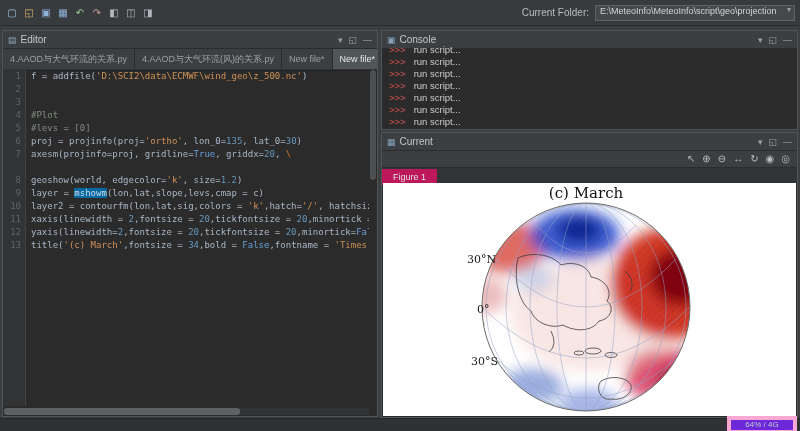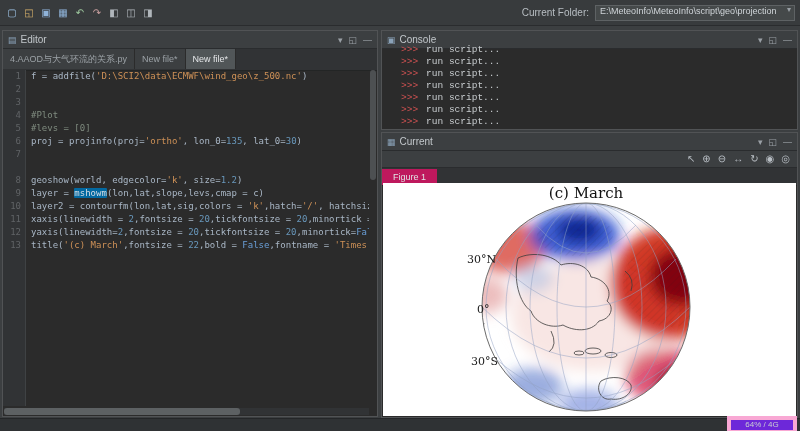--- a/index.html
+++ b/index.html
@@ -43,21 +43,21 @@
   .com{color:#7f8b7f}.esc{color:#cc7832}
   .sel{background:#0369a1;color:#d4dde5;border-radius:1px}
   .vscroll{position:absolute;top:39px;right:1px;width:6px;bottom:10px}
   .vthumb{width:6px;height:110px;background:#4d5052;border-radius:3px}
   .hscroll{position:absolute;left:1px;right:8px;bottom:1px;height:7px;background:#313335}
   .hthumb{height:7px;width:236px;background:#5d6163;border-radius:3px}
 
   
   .console-panel{left:381px;top:30px;width:417px;height:100px}
   #console-lines{position:absolute;top:17px;left:0;right:0;bottom:0;overflow:hidden;
-                 font-family:Liberation Mono, monospace;font-size:9.5px;padding:0 19px;margin-top:-4px}
+                 font-family:Liberation Sans, sans-serif;font-size:9.5px;padding:0 7px;margin-top:-4px}
   .con-line{height:12px;line-height:12px;white-space:pre}
   .con-prompt{color:var(--console-prompt,#d25252);margin-right:8px}
   .con-text{color:#c8cccf}
 
   
   .figures-panel{left:381px;top:132px;width:417px;height:286px}
   .fig-toolbar{height:16px;background:#3c3f41;display:flex;justify-content:flex-end;align-items:center;
                gap:7px;padding:0 7px;border-bottom:1px solid #2a2c2e}
   .fig-tool{color:#b8bec4;font-size:10px;line-height:12px}
   .fig-tabrow{height:17px;background:#313335;display:flex;align-items:flex-end;border-bottom:1px solid #232525}
@@ -103,39 +103,40 @@
       <span class="ph-icon">▤</span>
       <span class="ph-title">Editor</span>
       <span class="panel-icons">
           <span class="pw-icon">▾</span>
           <span class="pw-icon">◱</span>
           <span class="pw-icon">—</span>
         </span>
     </div>
     <div class="tabstrip" id="editor-tabs">
         <div class="etab">4.AAOD与大气环流的关系.py</div>
+        <div class="etab">4.AAOD与大气环流(风)的关系.py</div>
         <div class="etab">New file*</div>
         <div class="etab active">New file*</div>
       </div>
     <div class="gutter-bg"></div>
     <div class="code" id="code">
         <div class="cl"><span class="ln">1</span><span class="lc"><span class="pln">f = addfile(</span><span class="str">'D:\SCI2\data\ECMWF\wind_geo\z_500.nc'</span><span class="pln">)</span></span></div>
         <div class="cl"><span class="ln">2</span></div>
         <div class="cl"><span class="ln">3</span><span class="lc"></span></div>
         <div class="cl"><span class="ln">4</span><span class="lc"><span class="com">#Plot</span></span></div>
         <div class="cl"><span class="ln">5</span><span class="lc"><span class="com">#levs = [0]</span></span></div>
         <div class="cl"><span class="ln">6</span><span class="lc"><span class="pln">proj = projinfo(proj=</span><span class="str">'ortho'</span><span class="pln">, lon_0=</span><span class="num">135</span><span class="pln">, lat_0=</span><span class="num">30</span><span class="pln">)</span></span></div>
-        <div class="cl"><span class="ln">7</span></div>
+        <div class="cl"><span class="ln">7</span><span class="lc"><span class="pln">axesm(projinfo=proj, gridline=</span><span class="kw">True</span><span class="pln">, griddx=</span><span class="num">20</span><span class="pln">, </span><span class="esc">\</span></span></div>
         <div class="cl"><span class="ln"></span></div>
         <div class="cl"><span class="ln">8</span><span class="lc"><span class="pln">geoshow(world, edgecolor=</span><span class="str">'k'</span><span class="pln">, size=</span><span class="num">1.2</span><span class="pln">)</span></span></div>
         <div class="cl"><span class="ln">9</span><span class="lc"><span class="pln">layer = </span><span class="sel">mshowm</span><span class="pln">(lon,lat,slope,levs,cmap = c)</span></span></div>
         <div class="cl"><span class="ln">10</span><span class="lc"><span class="pln">layer2 = contourfm(lon,lat,sig,colors = </span><span class="str">'k'</span><span class="pln">,hatch=</span><span class="str">'/'</span><span class="pln">, hatchsize=</span></span></div>
         <div class="cl"><span class="ln">11</span><span class="lc"><span class="pln">xaxis(linewidth = </span><span class="num">2</span><span class="pln">,fontsize = </span><span class="num">20</span><span class="pln">,tickfontsize = </span><span class="num">20</span><span class="pln">,minortick = </span></span></div>
         <div class="cl"><span class="ln">12</span><span class="lc"><span class="pln">yaxis(linewidth=</span><span class="num">2</span><span class="pln">,fontsize = </span><span class="num">20</span><span class="pln">,tickfontsize = </span><span class="num">20</span><span class="pln">,minortick=</span><span class="kw">False</span></span></div>
-        <div class="cl"><span class="ln">13</span><span class="lc"><span class="pln">title(</span><span class="str">'(c) March'</span><span class="pln">,fontsize = </span><span class="num">22</span><span class="pln">,bold = </span><span class="kw">False</span><span class="pln">,fontname = </span><span class="str">'Times New Roman'</span></span></div>
+        <div class="cl"><span class="ln">13</span><span class="lc"><span class="pln">title(</span><span class="str">'(c) March'</span><span class="pln">,fontsize = </span><span class="num">34</span><span class="pln">,bold = </span><span class="kw">False</span><span class="pln">,fontname = </span><span class="str">'Times New Roman'</span></span></div>
       </div>
     <div class="vscroll">
         <div class="vthumb"></div>
       </div>
     <div class="hscroll">
         <div class="hthumb"></div>
       </div>
   </div>
 
   <div class="panel console-panel">

